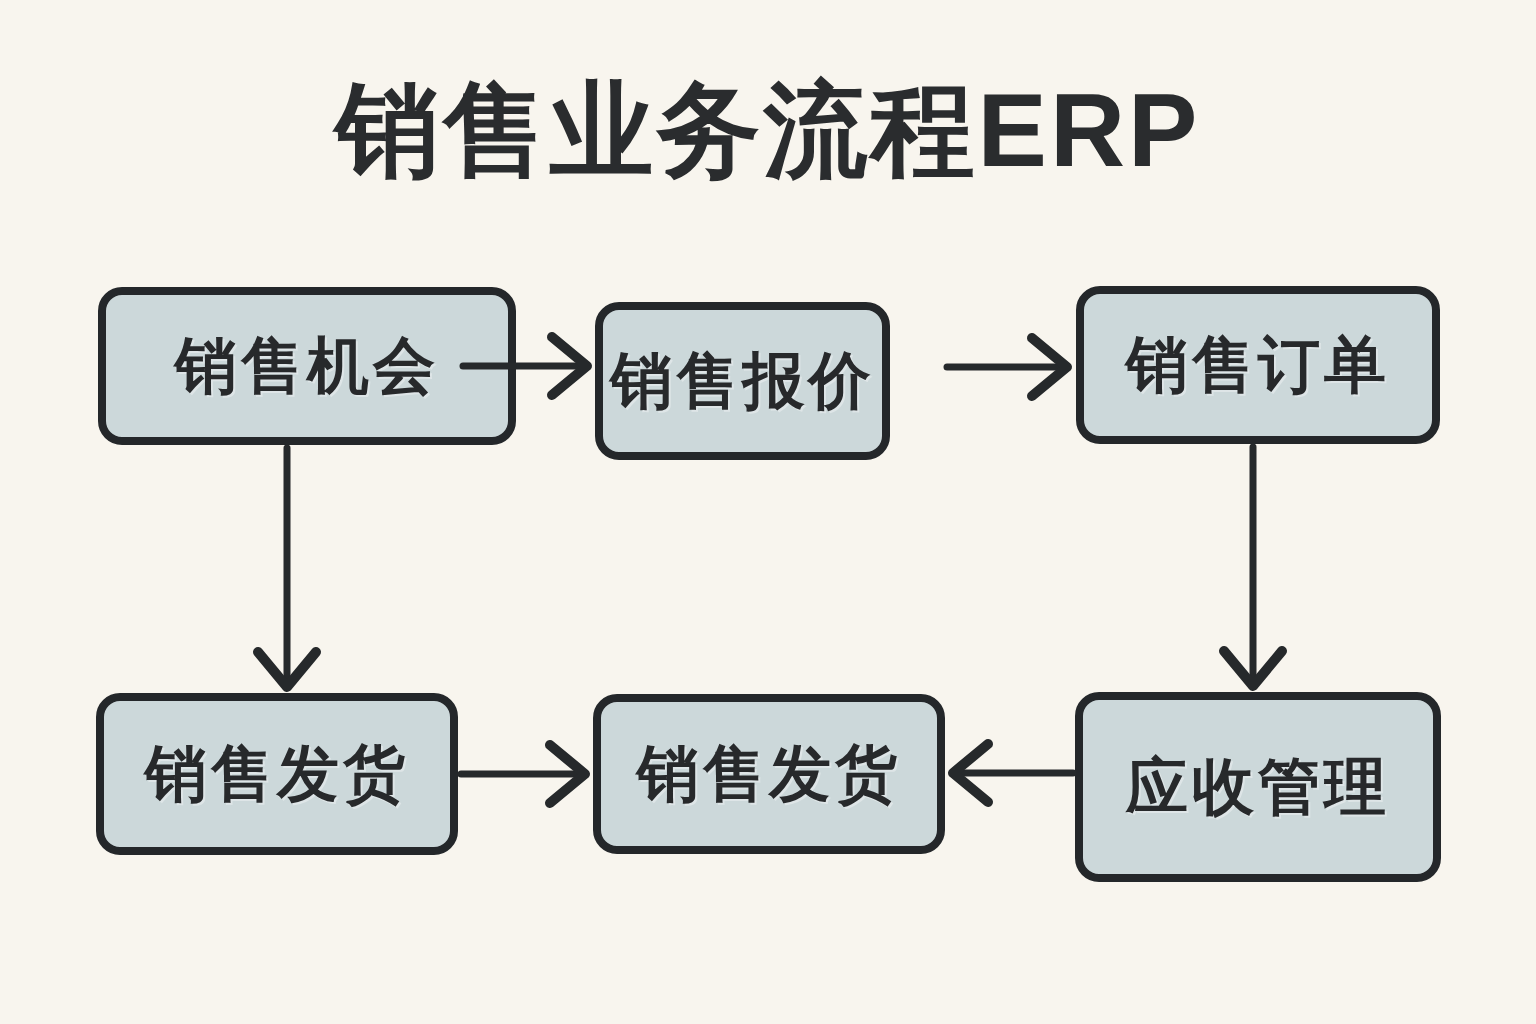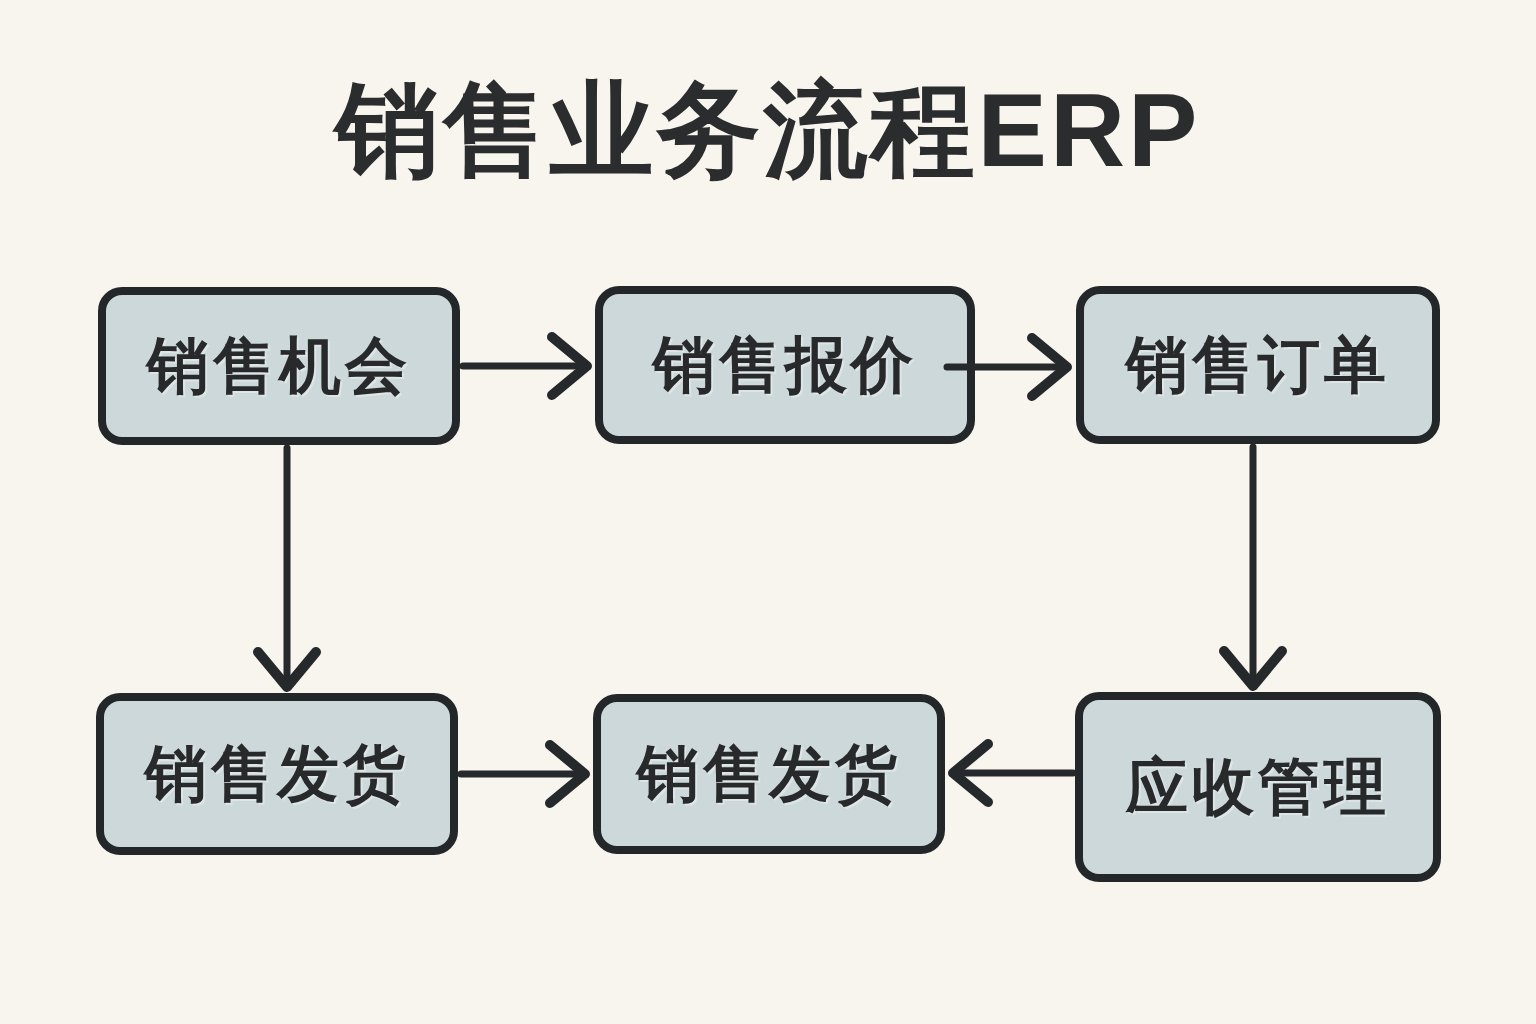--- a/index.html
+++ b/index.html
@@ -43,22 +43,22 @@
   .node-label {
     font-size: 62px;
     font-weight: 900;
     letter-spacing: 4px;
     color: #27292b;
     text-shadow: 2px 2px 0 rgba(255,255,255,0.35);
     white-space: nowrap;
   }
 
   
-  .node-1 { left:  98px; top: 287px; width: 362px; height: 158px; }
-  .node-2 { left: 595px; top: 286px; width: 380px; height: 158px; }
+  .node-1 { left:  98px; top: 287px; width: 418px; height: 158px; }
+  .node-2 { left: 595px; top: 302px; width: 295px; height: 158px; }
   .node-3 { left:1076px; top: 286px; width: 364px; height: 158px; }
   .node-4 { left:  96px; top: 693px; width: 362px; height: 162px; }
   .node-5 { left: 593px; top: 694px; width: 352px; height: 160px; }
   .node-6 { left:1075px; top: 692px; width: 366px; height: 190px; }
 
   .edges {
     position: absolute;
     left: 0; top: 0;
     width: 1536px;
     height: 1024px;

